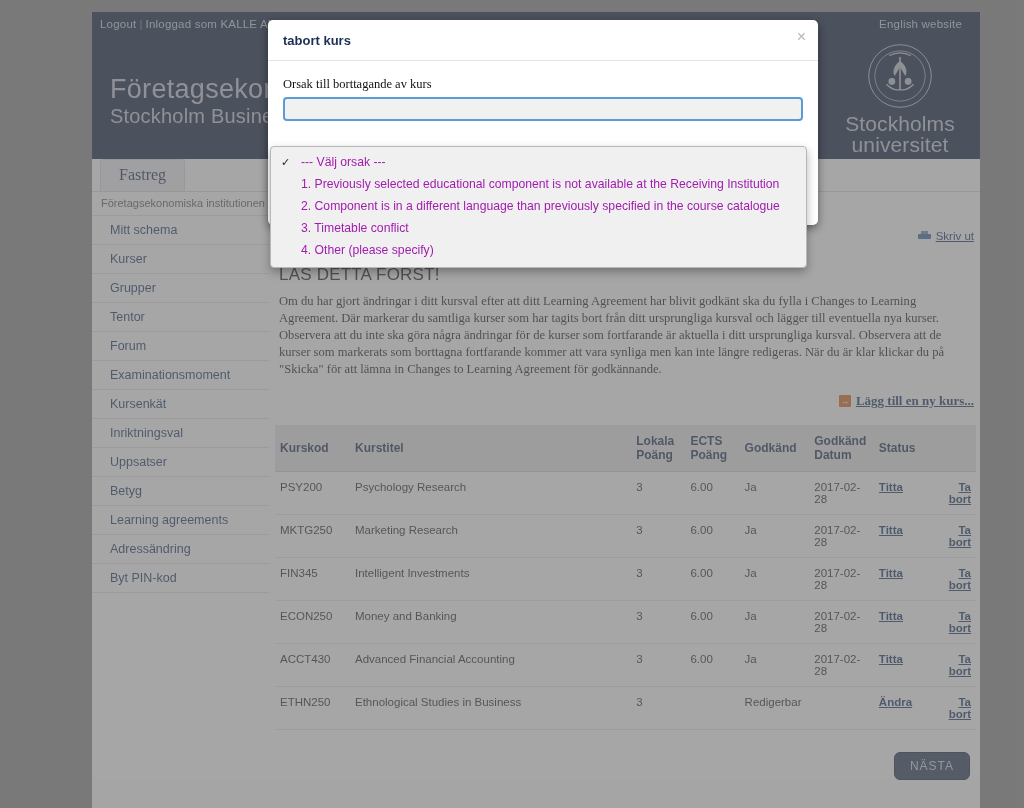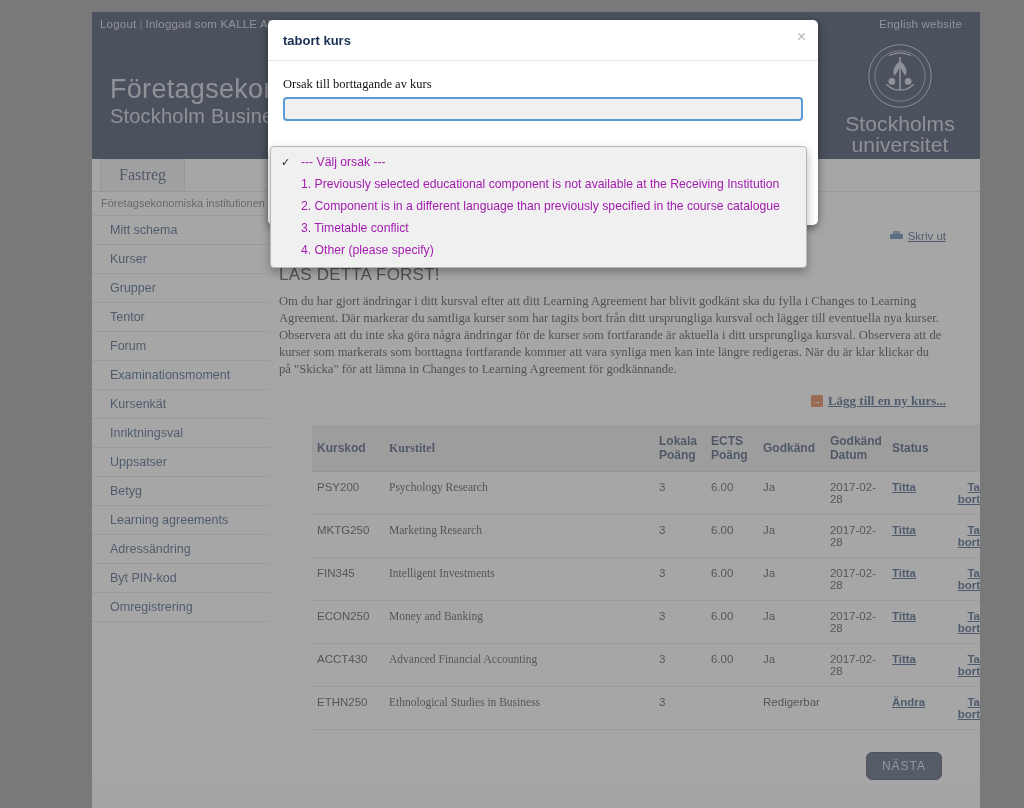--- a/index.html
+++ b/index.html
@@ -90,21 +90,21 @@
     display: block;
     font-size: 12.5px;
     color: #1b3c66;
     padding: 7px 0 7px 18px;
     border-bottom: 1px solid #e2e2e2;
     text-decoration: none;
     background: #fff;
   }
   .nav-item:first-child { border-top: 1px solid #e2e2e2; }
 
-  .content { flex: 1; padding: 12px 32px 0 6px; position: relative; }
+  .content { flex: 1; padding: 12px 4px 0 6px; position: relative; }
 
   .util-row { text-align: right; height: 22px; padding-right: 2px; }
   .util-link {
     font-size: 11.5px; color: #1b3c66; text-decoration: underline;
     display: inline-flex; align-items: center; gap: 5px;
   }
   .printer {
     display: inline-block; width: 13px; height: 10px;
     position: relative;
   }
@@ -135,39 +135,39 @@
   .arrow-box {
     display: inline-block; width: 12px; height: 12px;
     background: #d96a26; color: #fff; font-size: 9px; line-height: 12px;
     text-align: center; vertical-align: 1px; margin-right: 5px;
     border-radius: 1px; text-decoration: none;
   }
 
   
   table.courses {
     width: 100%; border-collapse: collapse;
-    margin-top: 16px; font-size: 11.5px; margin-left: 37px;
+    margin-top: 16px; font-size: 11.5px;
   }
   table.courses thead th {
     background: #e8e8ea;
     color: #1b3054;
     font-size: 12px;
     text-align: left;
     padding: 9px 5px;
     vertical-align: middle;
     border-bottom: 1px solid #cfcfcf;
   }
   table.courses tbody td {
     padding: 9px 5px;
     color: #2b2b2b;
     border-bottom: 1px solid #e4e4e4;
     vertical-align: top;
   }
   .c-code   { width: 72px; }
-  .c-title  { width: 270px; font-family: Liberation Serif, serif; }
+  .c-title  { width: 270px; }
   .c-lok    { width: 52px; }
   .c-ects   { width: 52px; }
   .c-godk   { width: 66px; }
   .c-datum  { width: 62px; }
   .c-status { width: 58px; }
   .c-act    { width: 40px; text-align: right; }
   td.c-act a, td.c-status a {
     color: #1b3c66; text-decoration: underline; font-weight: bold;
   }
 
@@ -316,21 +316,20 @@
       <a class="nav-item" href="#">Tentor</a>
       <a class="nav-item" href="#">Forum</a>
       <a class="nav-item" href="#">Examinationsmoment</a>
       <a class="nav-item" href="#">Kursenkät</a>
       <a class="nav-item" href="#">Inriktningsval</a>
       <a class="nav-item" href="#">Uppsatser</a>
       <a class="nav-item" href="#">Betyg</a>
       <a class="nav-item" href="#">Learning agreements</a>
       <a class="nav-item" href="#">Adressändring</a>
       <a class="nav-item" href="#">Byt PIN-kod</a>
-      <a class="nav-item" href="#">Omregistrering</a>
     </div>
 
     <div class="content">
 
       <div class="util-row">
         <a class="util-link" href="#">
           <span class="printer"></span>
           <span>Skriv ut</span>
         </a>
       </div>

